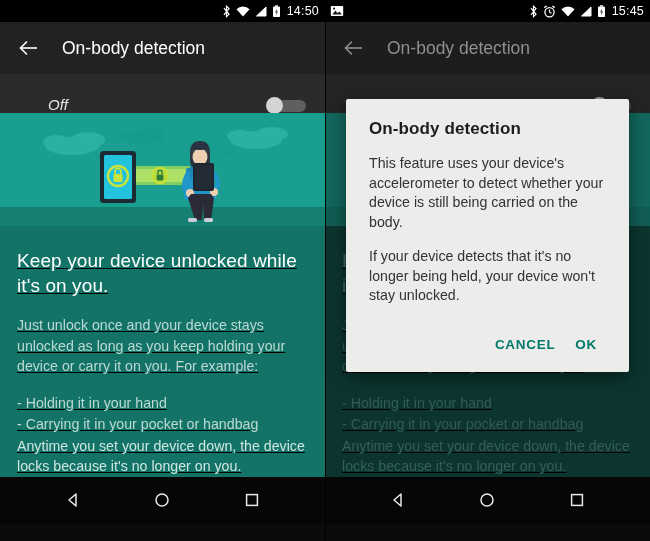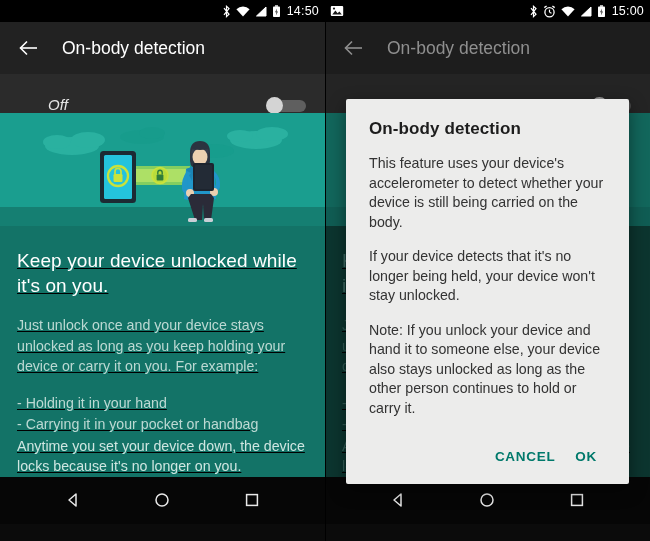--- a/index.html
+++ b/index.html
@@ -283,21 +283,21 @@
           </svg>
         <svg class="ic" width="12" height="11" viewBox="0 0 12 11">
             <path d="M11 1 L11 10 L1.5 10 Z" fill="#fff"></path>
             <path d="M11 1 L11 10 L1.5 10 Z" fill="none" stroke="#fff" stroke-width="1"></path>
           </svg>
         <svg class="ic" width="9" height="13" viewBox="0 0 9 13">
             <rect x="1" y="1.6" width="7" height="10.4" rx="0.8" fill="#fff"></rect>
             <rect x="3" y="0.3" width="3" height="1.4" fill="#fff"></rect>
             <path d="M5 3.4 L3 7.2 H4.4 L3.9 10.4 L6 6.5 H4.6 Z" fill="#3a3a3a"></path>
           </svg>
-        <span class="sb-time">15:00</span>
+        <span class="sb-time">15:45</span>
       </div>
     </div>
 
     <div class="appbar">
       <div class="back">
         <svg width="20" height="16" viewBox="0 0 20 16">
             <line x1="1.5" y1="8" x2="18" y2="8" stroke="#8f8f8f" stroke-width="1.6"></line>
             <polyline points="8,1.5 1.5,8 8,14.5" fill="none" stroke="#8f8f8f" stroke-width="1.6"></polyline>
           </svg>
       </div>
@@ -347,21 +347,20 @@
             <rect x="2.6" y="2.6" width="10.8" height="10.8" fill="none" stroke="#e8e8e8" stroke-width="1.5"></rect>
           </svg>
       </div>
     </div>
 
     <div class="dialog-layer">
       <div class="dialog">
         <div class="dlg-title">On-body detection</div>
         <div class="dlg-p">This feature uses your device's accelerometer to detect whether your device is still being carried on the body.</div>
         <div class="dlg-p">If your device detects that it's no longer being held, your device won't stay unlocked.</div>
-        <div class="dlg-p">Note: If you unlock your device and hand it to someone else, your device also stays unlocked as long as the other person continues to hold or carry it.</div>
         <div class="dlg-actions">
           <button class="dlg-btn">CANCEL</button>
           <button class="dlg-btn">OK</button>
         </div>
       </div>
     </div>
   </div>
 </div>
 
 </body></html>

